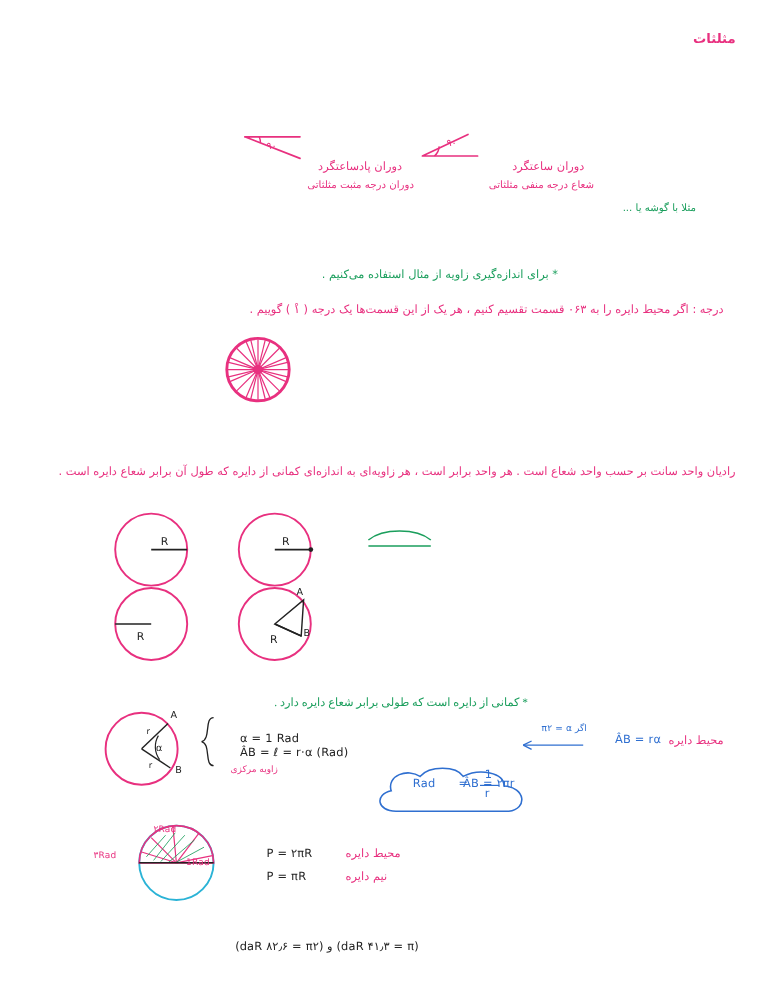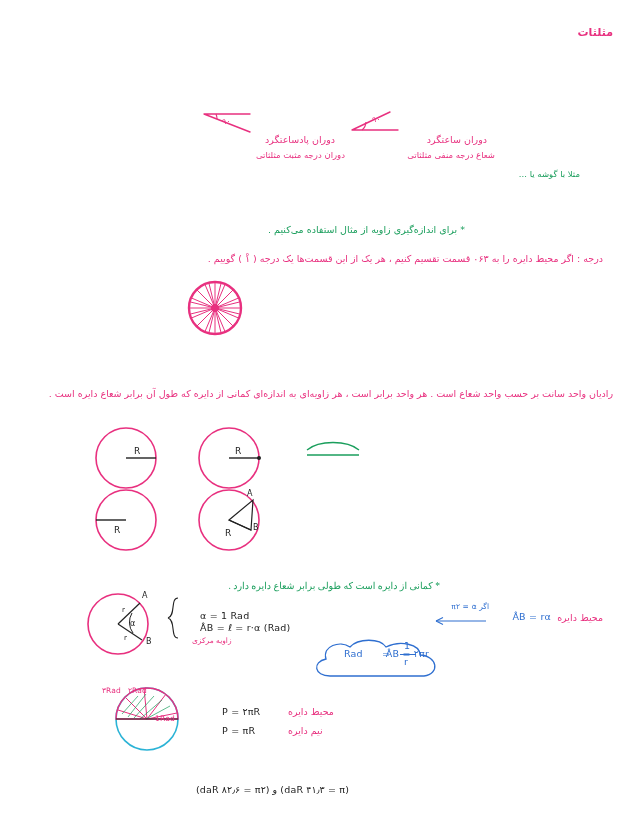--- a/index.html
+++ b/index.html
@@ -212,21 +212,21 @@
         <line x1="34" y1="28" x2="50" y2="10"></line>
         <line x1="40" y1="31" x2="58" y2="8"></line>
         <line x1="46" y1="32" x2="66" y2="10"></line>
         <line x1="52" y1="33" x2="74" y2="14"></line>
         <line x1="58" y1="33" x2="82" y2="20"></line>
       </g>
       <line x1="28" y1="33" x2="90" y2="33" stroke="#222" stroke-width="1.2"></line>
     </svg>
   </div>
 
-  <div class="abs hand pink xs" style="top:686px; left:78px;margin-left:24px;">۳Rad</div>
+  <div class="abs hand pink xs" style="top:708px; left:78px;">۳Rad</div>
   <div class="abs hand pink xs" style="top:686px; left:128px;">۲Rad</div>
   <div class="abs hand pink xs" style="top:714px; left:155px;">1Rad</div>
 
   <div class="abs hand dark" style="top:706px; left:222px;">P = ۲πR</div>
   <div class="abs hand rtl pink" style="top:706px; left:288px;">محیط دایره</div>
   <div class="abs hand dark" style="top:725px; left:222px;">P = πR</div>
   <div class="abs hand rtl pink" style="top:725px; left:288px;">نیم دایره</div>
 
   <div class="abs hand rtl dark" style="top:784px; left:196px;">(π = ۳٫۱۴ Rad) و (۲π = ۶٫۲۸ Rad)</div>
 

